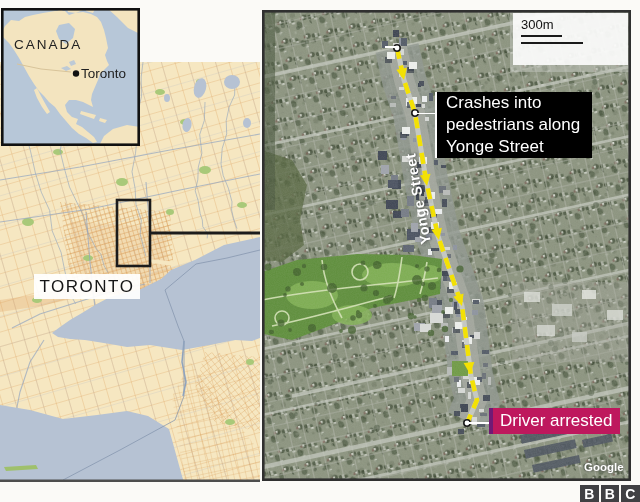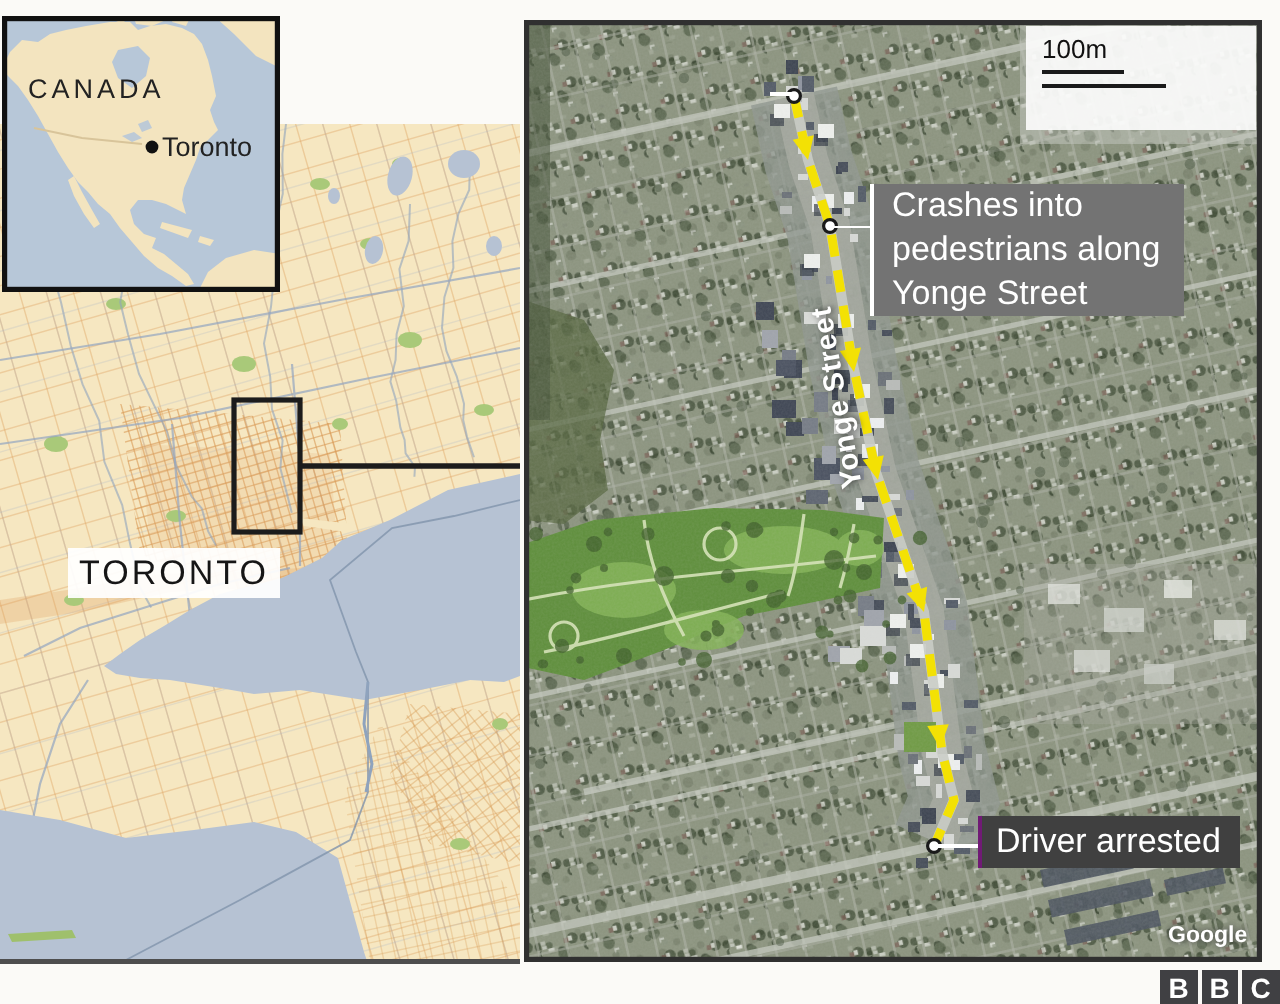--- a/index.html
+++ b/index.html
@@ -606,33 +606,33 @@
   <circle cx="135" cy="38" r="3.2" fill="#fff" stroke="#1a1a1a" stroke-width="1.6"></circle>
 
   <circle cx="153" cy="103" r="3.2" fill="#fff" stroke="#1a1a1a" stroke-width="1.6"></circle>
 
   <circle cx="205" cy="413" r="3.2" fill="#fff" stroke="#1a1a1a" stroke-width="1.6"></circle>
 
   <rect x="1.3" y="1.3" width="366.4" height="468.4" fill="none" stroke="#303030" stroke-width="2.6"></rect>
 </svg>
 
 <div class="abs" style="left:513px;top:13px;width:115px;height:52px;background:rgba(255,255,255,.88);color:#111;font-size:13px;">
-  <div style="margin:4px 0 0 8px;">100m</div>
+  <div style="margin:4px 0 0 8px;">300m</div>
   <div style="width:41px;height:2px;background:#1a1a1a;margin:3px 0 0 8px;"></div>
   <div style="width:62px;height:2px;background:#1a1a1a;margin:5px 0 0 8px;"></div>
 </div>
 
 
 <div class="abs" style="left:385px;top:46.2px;width:12px;height:1.6px;background:#fff;"></div>
 
-<div class="abs" style="left:435px;top:92px;width:157px;height:66px;background:#737373;border-left:2px solid #fff;color:#fff;font-size:17px;line-height:22px;padding-left:9px;box-sizing:border-box;">Crashes into<br>pedestrians along<br>Yonge Street</div>
+<div class="abs" style="left:435px;top:92px;width:157px;height:66px;background:#000000;border-left:2px solid #fff;color:#fff;font-size:17px;line-height:22px;padding-left:9px;box-sizing:border-box;">Crashes into<br>pedestrians along<br>Yonge Street</div>
 
 <div class="abs" style="left:415px;top:112.5px;width:20px;height:1.6px;background:#fff;"></div>
 
-<div class="abs" style="left:489px;top:408px;width:131px;height:26px;background:#404040;border-left:2px solid #701a75;color:#fff;font-size:17px;line-height:26px;padding-left:7px;box-sizing:border-box;">Driver arrested</div>
+<div class="abs" style="left:489px;top:408px;width:131px;height:26px;background:#be185d;border-left:4px solid #701a75;color:#fff;font-size:17px;line-height:26px;padding-left:7px;box-sizing:border-box;">Driver arrested</div>
 
 <div class="abs" style="left:467px;top:422px;width:22px;height:1.6px;background:#fff;"></div>
 
 <div class="abs" style="left:580px;top:485px;width:60px;height:17px;">
   <div style="position:absolute;left:0;width:18.5px;height:17px;background:#404043;color:#fff;font-weight:bold;font-size:14px;text-align:center;line-height:18px;">B</div>
   <div style="position:absolute;left:20.5px;width:18.5px;height:17px;background:#404043;color:#fff;font-weight:bold;font-size:14px;text-align:center;line-height:18px;">B</div>
   <div style="position:absolute;left:41px;width:18.5px;height:17px;background:#404043;color:#fff;font-weight:bold;font-size:14px;text-align:center;line-height:18px;">C</div>
 </div>
 
 </div>

